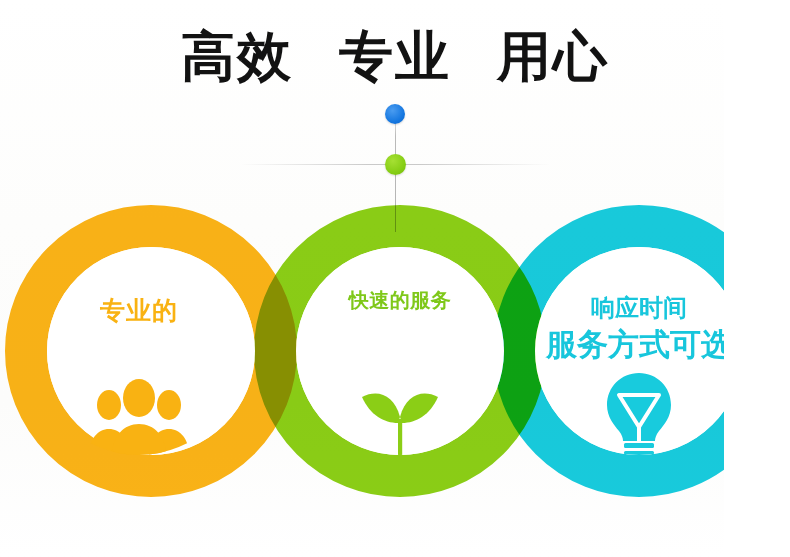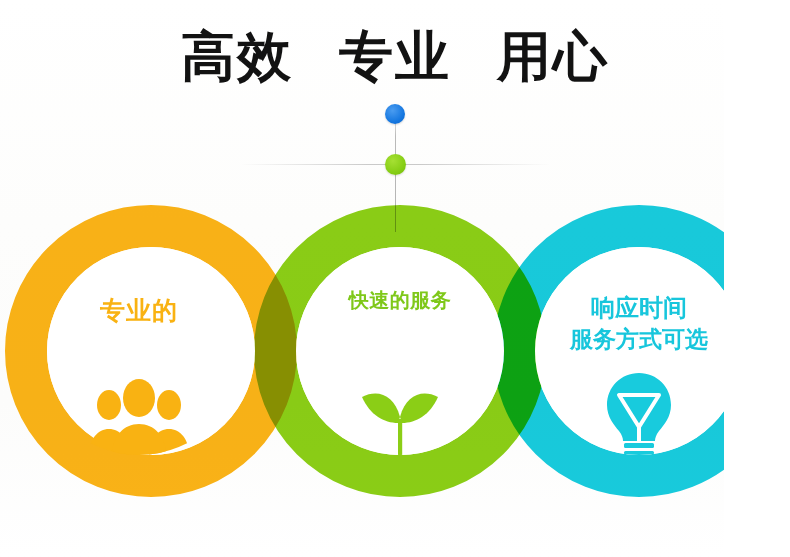--- a/index.html
+++ b/index.html
@@ -118,21 +118,21 @@
     font-size: 25px;
     font-weight: 700;
     line-height: 1.38;
     letter-spacing: 1px;
     white-space: nowrap;
     user-select: none;
   }
   .card.c1 .card-text { color: #F9B212; top: 46px; font-size: 25px; }
   .card.c2 .card-text { color: #7FC81A; top: 40px; font-size: 20px; letter-spacing: 0.5px; }
   .card.c3 .card-text { color: #17C6DC; top: 44px; font-size: 24px; letter-spacing: 0px; }
-  .card.c3 .card-text .l2 { font-size: 23px; }
+  .card.c3 .card-text .l2 { font-size: 31px; }
 
   .card-icon {
     position: absolute;
     left: 0; right: 0;
     bottom: 0;
     height: 92px;
     display: flex;
     align-items: flex-end;
     justify-content: center;
   }

